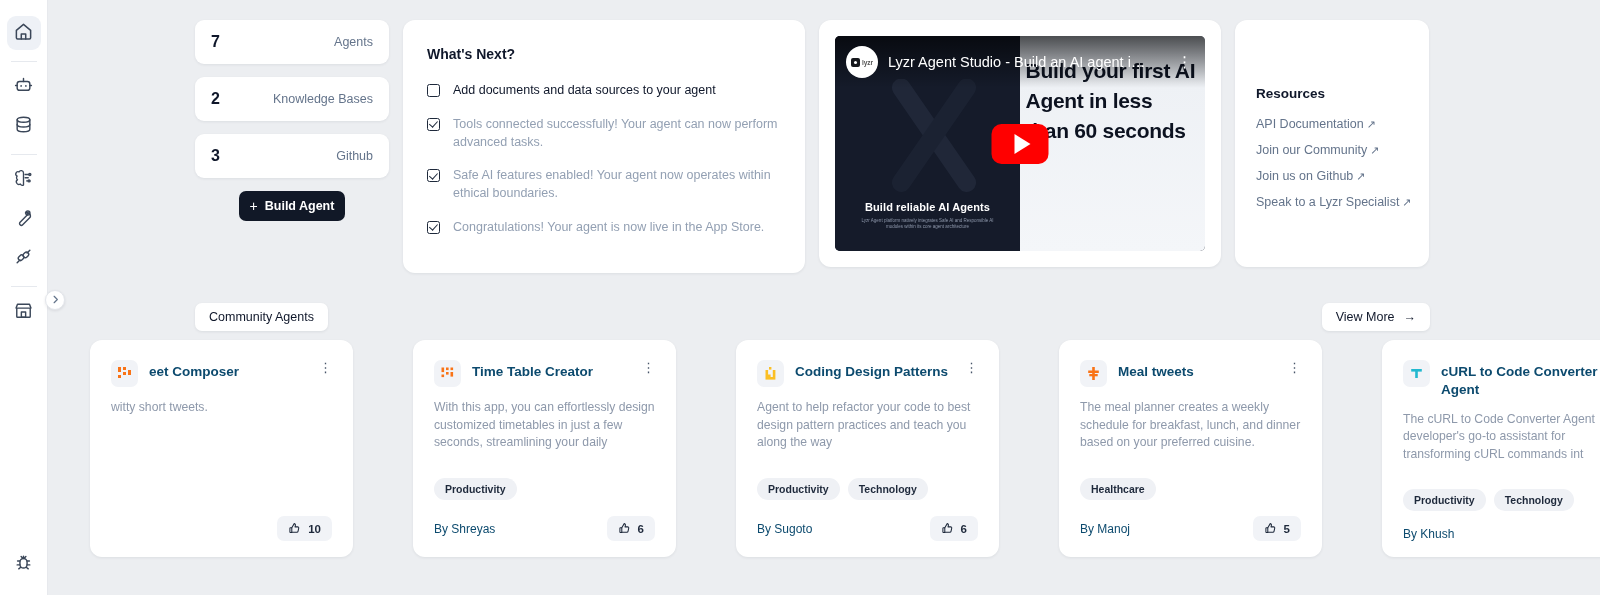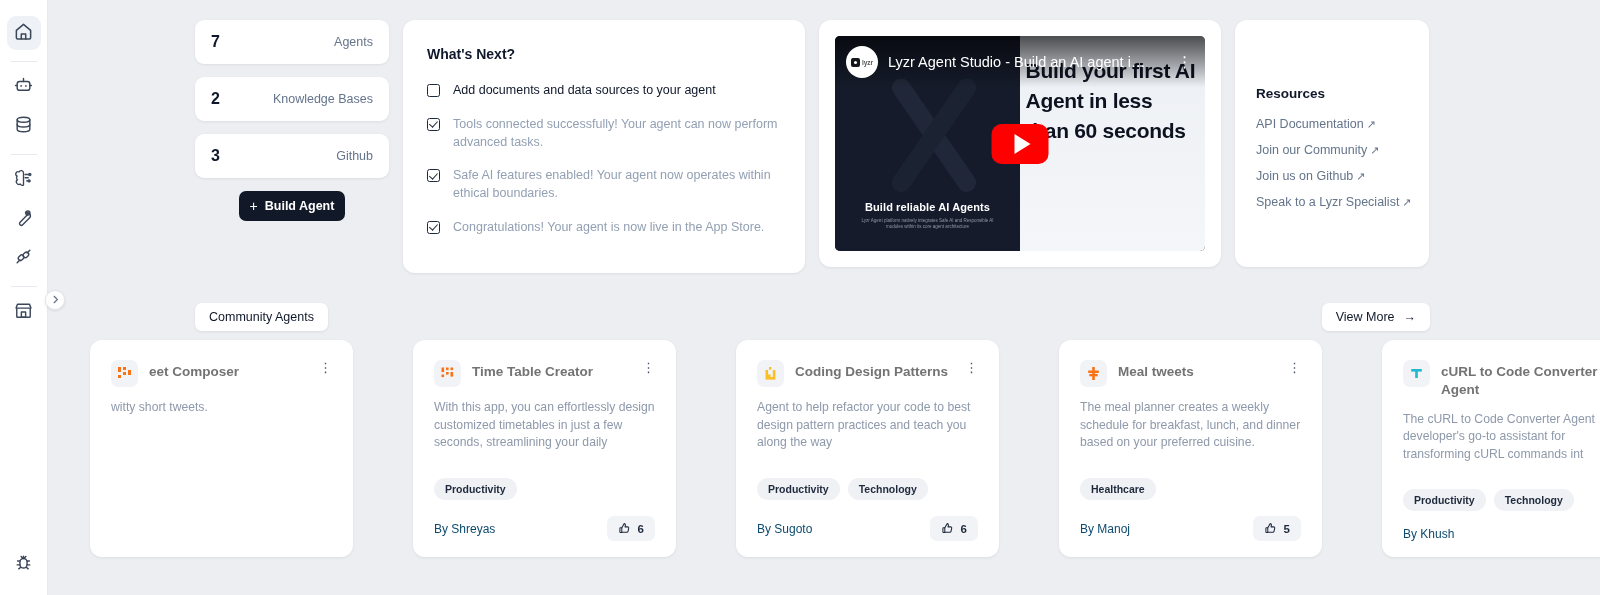--- a/index.html
+++ b/index.html
@@ -198,21 +198,21 @@
     position: relative;
     margin-left: 32px;
   }
   .ac-head { display: flex; align-items: flex-start; gap: 11px; margin-bottom: 12px; }
   .ac-icon {
     flex: 0 0 27px; width: 27px; height: 27px; border-radius: 7px;
     background: #f1f3f7; display: flex; align-items: center; justify-content: center;
   }
   .ac-icon svg { width: 17px; height: 17px; }
   .ac-name {
-    flex: 1; font-size: 13.5px; font-weight: 700; color: #737373;
+    flex: 1; font-size: 13.5px; font-weight: 700; color: #0c4a6e;
     line-height: 1.32; padding-top: 3px;
   }
   .ac-kebab {
     flex: 0 0 12px; color: #475569; font-size: 13px; line-height: .7;
     text-align: center; cursor: pointer; padding-top: 3px;
   }
   .ac-desc {
     font-size: 12.2px; line-height: 1.44; color: #8e99ab;
     overflow: hidden; max-height: 54px;
   }
@@ -432,20 +432,30 @@
                 <rect x="12" y="5" width="3" height="5" fill="#f97316"></rect>
                 <rect x="7" y="7" width="3" height="3" fill="#f97316"></rect>
                 <rect x="2" y="10" width="3" height="3" fill="#f97316"></rect>
             </svg>
           </div>
           <div class="ac-name">eet Composer</div>
           <div class="ac-kebab">⋮</div>
         </div>
         <div class="ac-desc">witty short tweets.</div>
         <div class="ac-tags"></div>
+        <div class="ac-foot">
+          <span class="ac-author"></span>
+          <span class="ac-like">
+            <svg viewBox="0 0 24 24" fill="none" stroke="#1e293b" stroke-width="1.9" stroke-linecap="round" stroke-linejoin="round">
+                <path d="M7 10.5v9H4.5a1 1 0 0 1-1-1v-7a1 1 0 0 1 1-1z"></path>
+                <path d="M7 10.5 11.5 3a2.2 2.2 0 0 1 2.2 2.6l-.7 3.4h5a1.8 1.8 0 0 1 1.8 2.2l-1.3 6a2 2 0 0 1-2 1.6H7"></path>
+              </svg>
+            <span>10</span>
+          </span>
+        </div>
       </article>
 
       <article class="agent-card">
         <div class="ac-head">
           <div class="ac-icon">
             <svg viewBox="0 0 17 17">
               <rect x="2.5" y="2.5" width="2.6" height="4.6" fill="#f97316"></rect>
                 <rect x="7" y="2.5" width="2.6" height="2.6" fill="#f97316"></rect>
                 <rect x="11.5" y="2.5" width="2.6" height="2.6" fill="#f97316"></rect>
                 <rect x="7" y="7" width="2.6" height="2.6" fill="#f97316"></rect>

